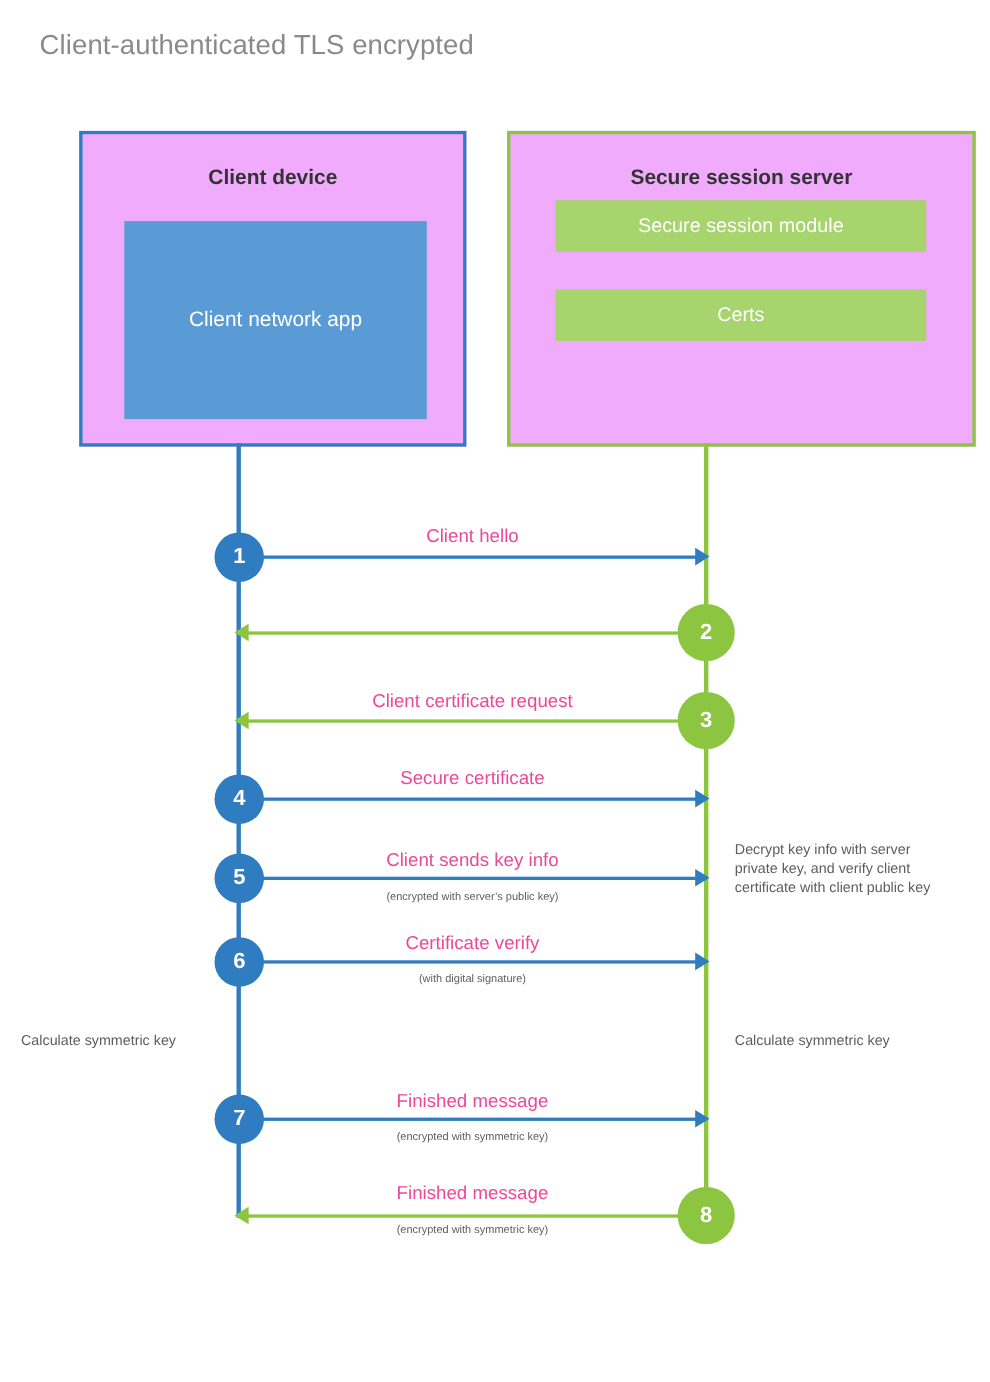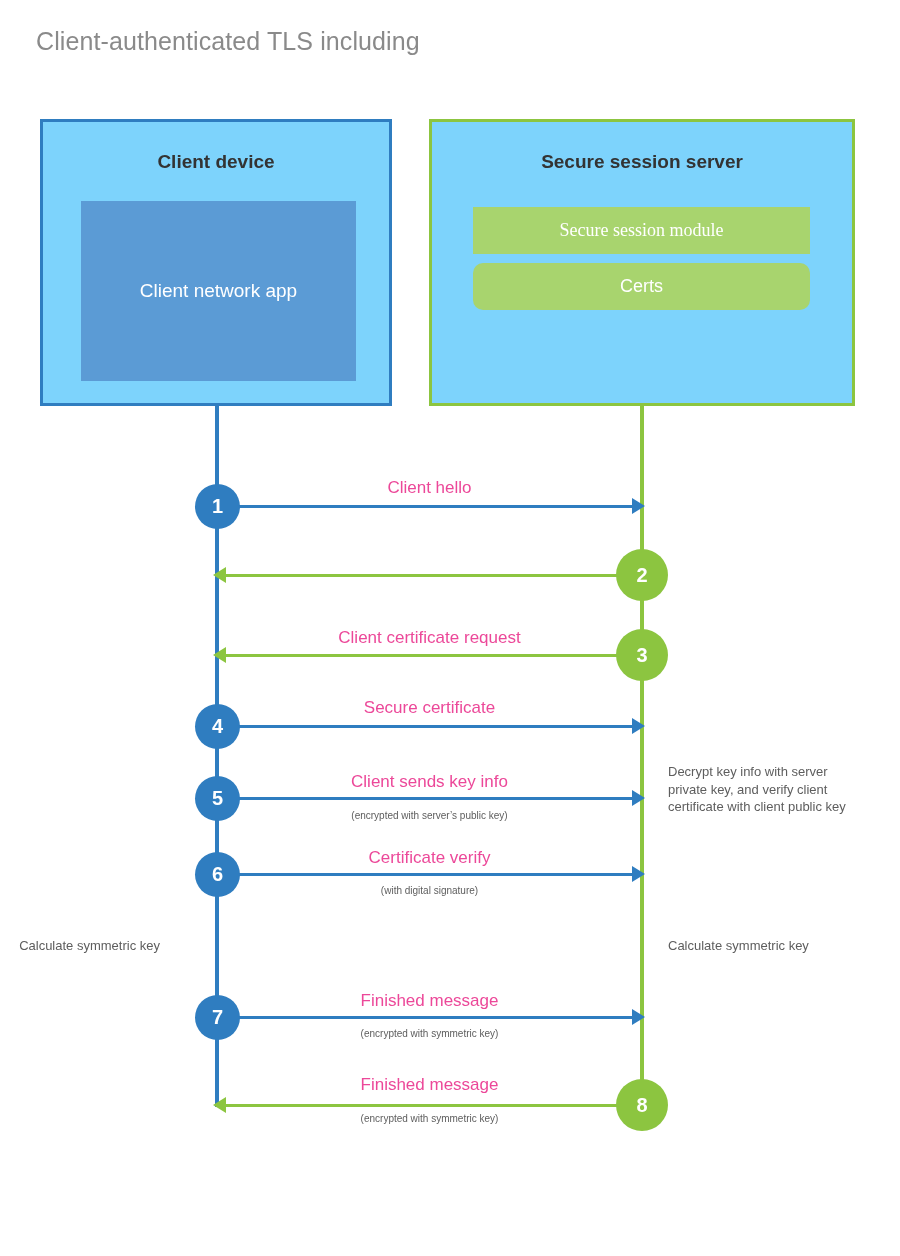--- a/index.html
+++ b/index.html
@@ -29,22 +29,23 @@
     font-size: 25px;
     font-weight: 400;
     color: #8a8a8a;
     letter-spacing: 0.1px;
     white-space: nowrap;
   }
 
   
   .party-box {
     position: absolute;
-    background: #7dd3fc;
+    background: #f0abfc;
     box-sizing: border-box;
+    margin-left: 32px;
   }
   .party-box.client {
     left: 40px;
     top: 119px;
     width: 352px;
     height: 287px;
     border: 3px solid #2f7dc0;
   }
   .party-box.server {
     left: 429px;
@@ -88,22 +89,22 @@
     width: 337px;
     height: 47px;
     background: #a8d46e;
     color: #ffffff;
     font-size: 18px;
     display: flex;
     align-items: center;
     justify-content: center;
     box-sizing: border-box;
   }
-  .server-bar.b0 { top: 85px; font-family: Liberation Serif, serif; }
-  .server-bar.b1 { top: 141px; border-radius: 10px; }
+  .server-bar.b0 { top: 60px; }
+  .server-bar.b1 { top: 141px; }
   .server-bar.b2 { top: 203px; }
 
   
   .lifeline {
     position: absolute;
     width: 4px;
   }
   .lifeline.client-line {
     left: 215px;
     top: 403px;
@@ -188,21 +189,21 @@
     left: 668px;
     text-align: left;
     width: 180px;
   }
 </style>
 </head>
 <body>
 
 <div id="canvas">
 
-  <div class="page-title">Client-authenticated TLS including</div>
+  <div class="page-title">Client-authenticated TLS encrypted</div>
 
   <div class="party-box client">
     <div class="party-title">Client device</div>
     <div class="client-app-box">Client network app</div>
   </div>
 
   <div class="party-box server">
     <div class="party-title">Secure session server</div>
     <div class="server-bar b0">Secure session module</div>
     <div class="server-bar b1">Certs</div>

